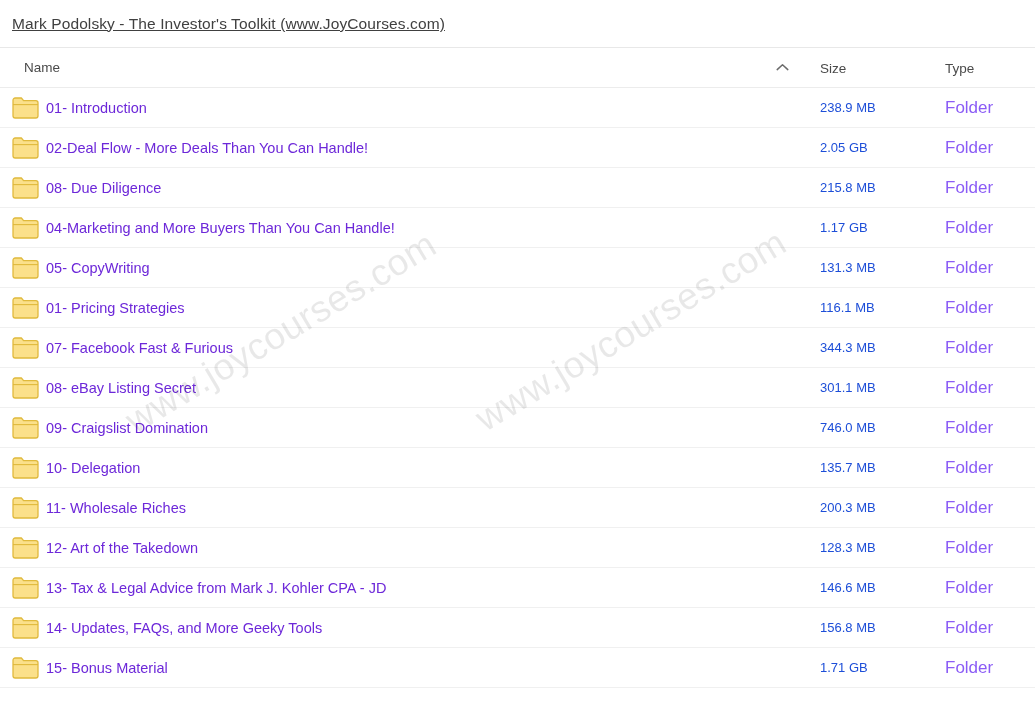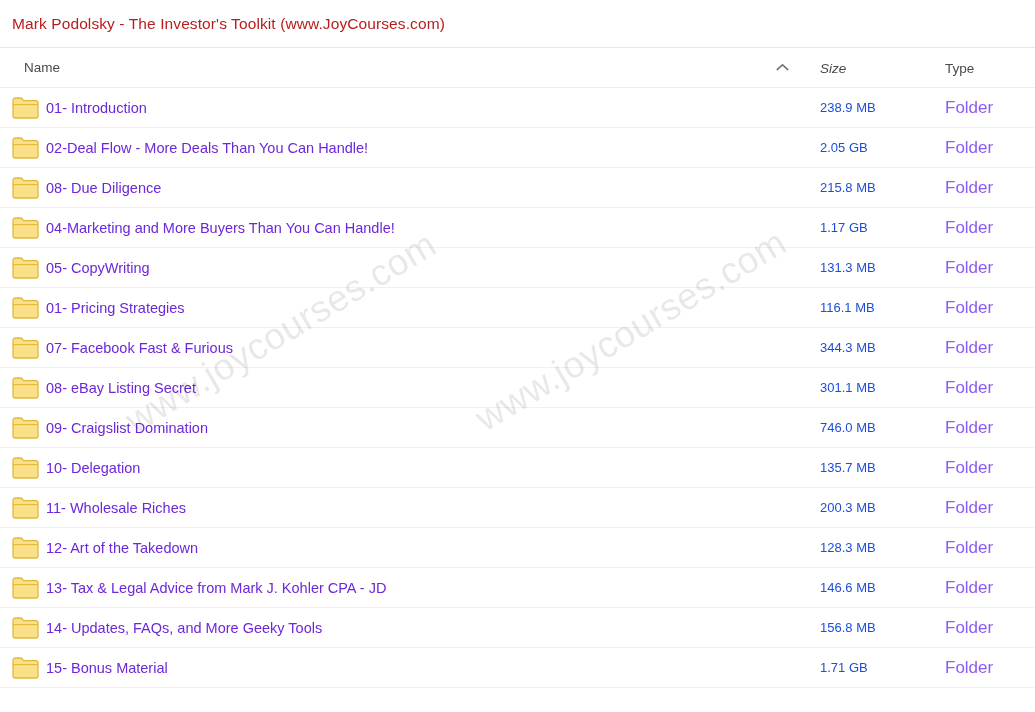--- a/index.html
+++ b/index.html
@@ -21,23 +21,24 @@
   .titlebar {
     height: 48px;
     display: flex;
     align-items: center;
     padding: 0 0 0 12px;
     border-bottom: 1px solid #e8e8e8;
     background: #ffffff;
   }
   .titlebar-text {
     font-size: 15.5px;
-    color: #b91c1c;
+    color: #404040;
     letter-spacing: 0.1px;
     white-space: nowrap;
+    text-decoration: underline;
   }
 
   
   .filetable {
     position: relative;
     width: 100%;
     background: #ffffff;
   }
 
   .row {
@@ -86,21 +87,21 @@
     right: 20px;
     top: 50%;
     transform: translateY(-50%);
     display: flex;
     align-items: center;
     justify-content: center;
     width: 16px;
     height: 16px;
   }
   .sort-indicator svg { display: block; }
-  .header-row .col-size { padding-left: 10px; font-style: italic; }
+  .header-row .col-size { padding-left: 10px; }
   .header-row .col-type { padding-left: 10px; }
 
   
   .cell-icon {
     flex: 0 0 46px;
     display: flex;
     align-items: center;
     justify-content: flex-start;
     padding-left: 12px;
   }

